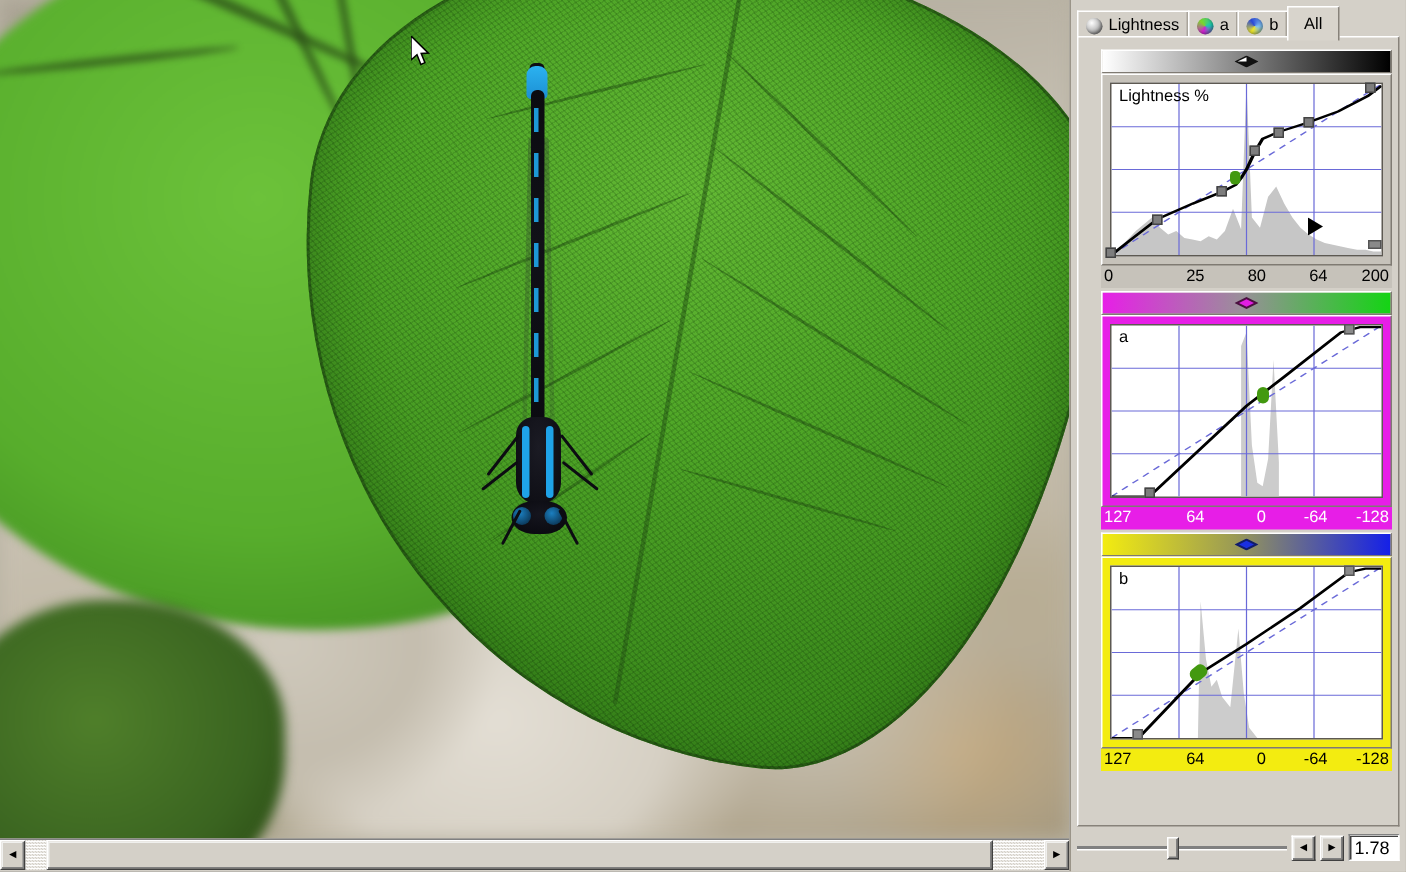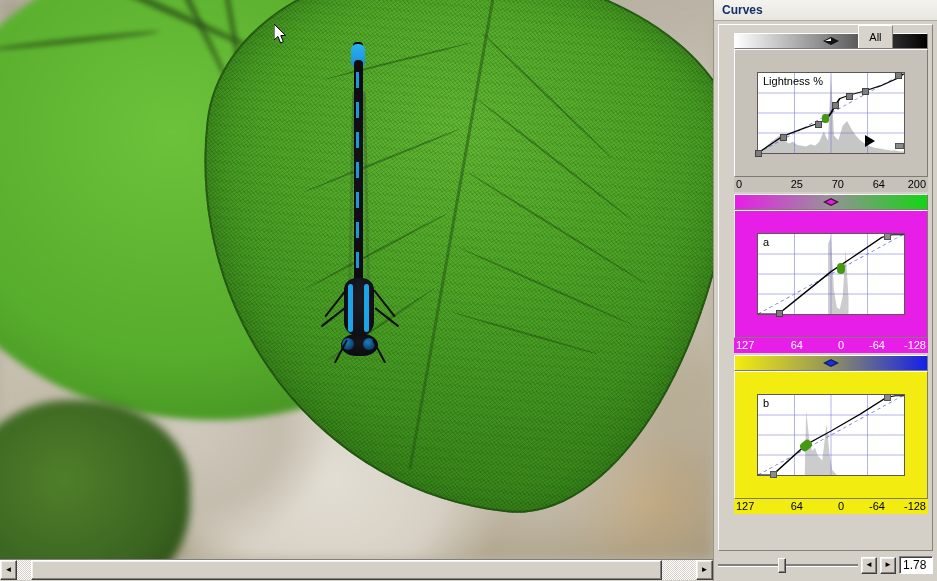--- a/index.html
+++ b/index.html
@@ -261,21 +261,21 @@
   .grad-A { background: linear-gradient(90deg, #e71ee7 0%, #9a8f9a 48%, #14d414 100%); }
   .grad-B { background: linear-gradient(90deg, #f3ec10 0%, #9a9a55 46%, #1520e8 100%); }
   .grad-marker {
     position:absolute; left:50%; top:50%;
     width:16px; height:8px;
     transform: translate(-50%,-50%);
   }
   .plot-wrap {
     position:relative;
     height:128px;
-    padding:22px;
+    padding:5px;
     background:#c6c2ba;
     border:1px solid #ffffff;
     border-right-color:#7f7a72; border-bottom-color:#7f7a72;
   }
   .plot-wrap.mag { background:#e71ee7; }
   .plot-wrap.yel { background:#f3ec10; }
   .plot {
     position:relative;
     width:100%; height:100%;
     background:#ffffff;
@@ -406,21 +406,20 @@
       <div class="sb-btn">◄</div>
       <div class="sb-track">
         <div class="sb-thumb" style="margin-left:2%; width:93%;"></div>
       </div>
       <div class="sb-btn">►</div>
     </div>
   </div>
 
   <div id="curves-panel">
 
-    <div class="panel-title">Curves</div>
 
     <div class="tabs">
       <div class="tab">
         <span class="ball ball-l"></span>
         <span>Lightness</span>
       </div>
       <div class="tab">
         <span class="ball ball-a"></span>
         <span>a</span>
       </div>
@@ -473,21 +472,21 @@
             <span style="position:absolute;left:94%;top:-1%;width:7px;height:7px;background:#7d7d7d;border:1px solid #444;"></span>
             <svg viewBox="0 0 10 12" style="position:absolute;left:73%;top:78%;width:10px;height:12px;">
               <polygon points="0,0 10,6 0,12" fill="#000"></polygon>
             </svg>
             <span style="position:absolute;right:0;bottom:4px;width:9px;height:6px;background:#8a8a8a;border:1px solid #555;"></span>
           </div>
         </div>
         <div class="axis L">
           <span>0</span>
           <span>25</span>
-          <span>70</span>
+          <span>80</span>
           <span>64</span>
           <span>200</span>
         </div>
       </div>
 
       <div class="curve-block" style="top:169px;">
         <div class="grad-bar grad-A">
           <svg class="grad-marker" viewBox="0 0 16 8">
             <polygon points="0,4 8,0 16,4 8,8" fill="#4b1040"></polygon>
             <polygon points="3,4 8,1.5 13,4 8,6.5" fill="#e11ee1"></polygon>

